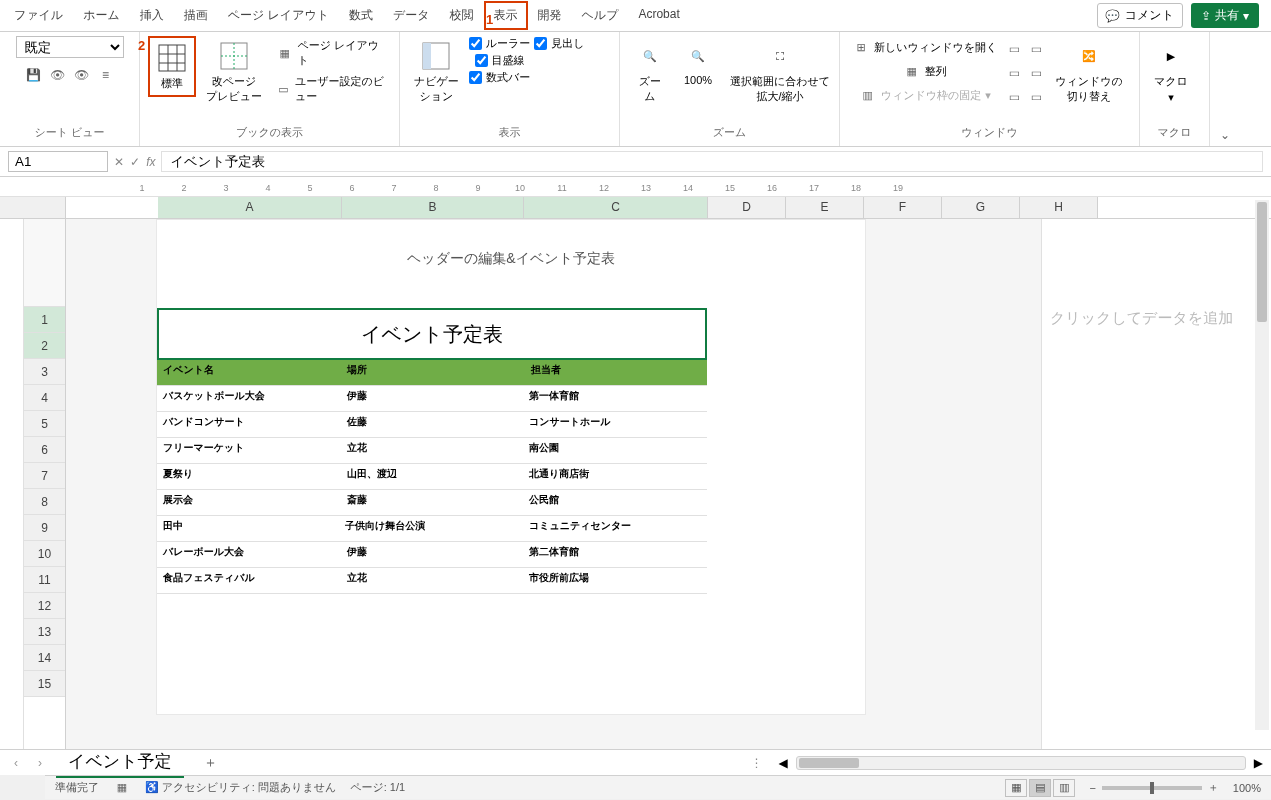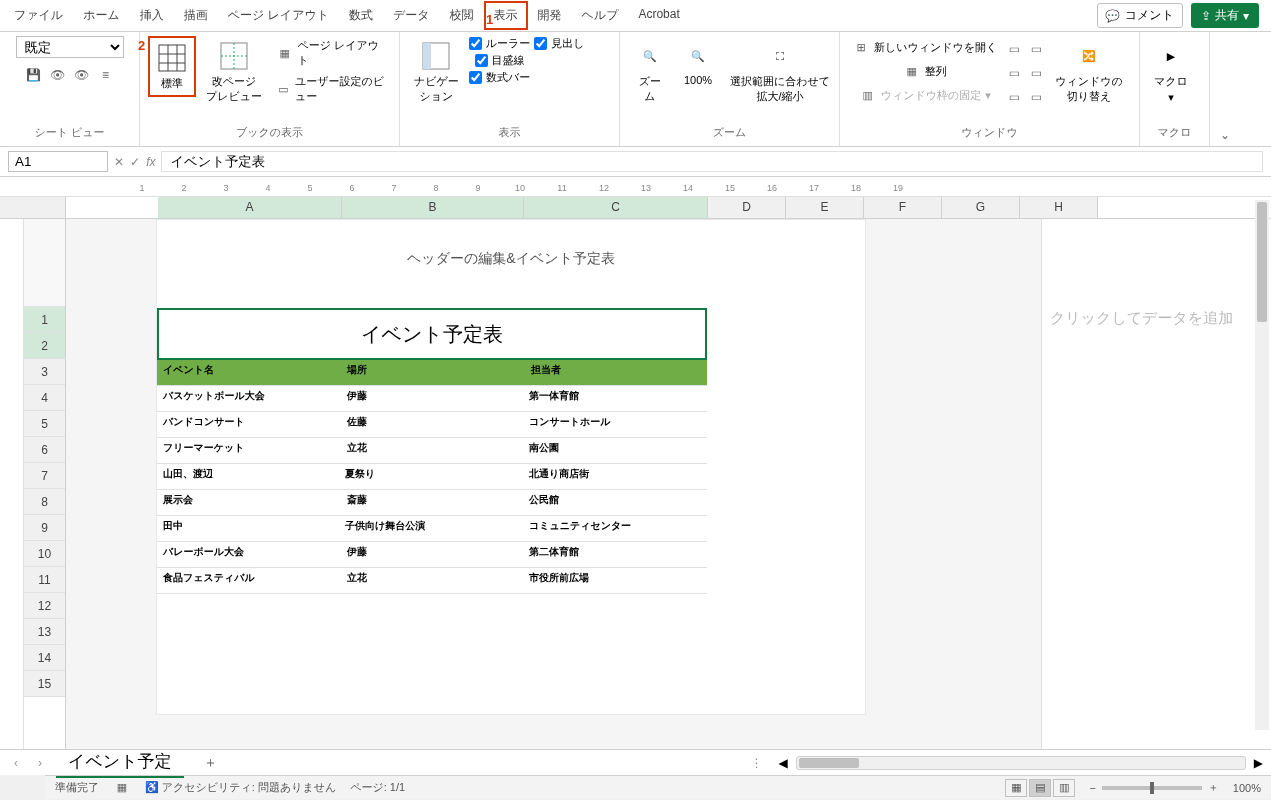--- a/index.html
+++ b/index.html
@@ -374,22 +374,22 @@
             <div class="cell cA">バンドコンサート</div>
             <div class="cell cB">佐藤</div>
             <div class="cell cC">コンサートホール</div>
           </div>
           <div class="tbl-row">
             <div class="cell cA">フリーマーケット</div>
             <div class="cell cB">立花</div>
             <div class="cell cC">南公園</div>
           </div>
           <div class="tbl-row">
+            <div class="cell cA">夏祭り</div>
             <div class="cell cB">山田、渡辺</div>
-            <div class="cell cA">夏祭り</div>
             <div class="cell cC">北通り商店街</div>
           </div>
           <div class="tbl-row">
             <div class="cell cA">展示会</div>
             <div class="cell cB">斎藤</div>
             <div class="cell cC">公民館</div>
           </div>
           <div class="tbl-row">
             <div class="cell cB">田中</div>
             <div class="cell cA">子供向け舞台公演</div>

